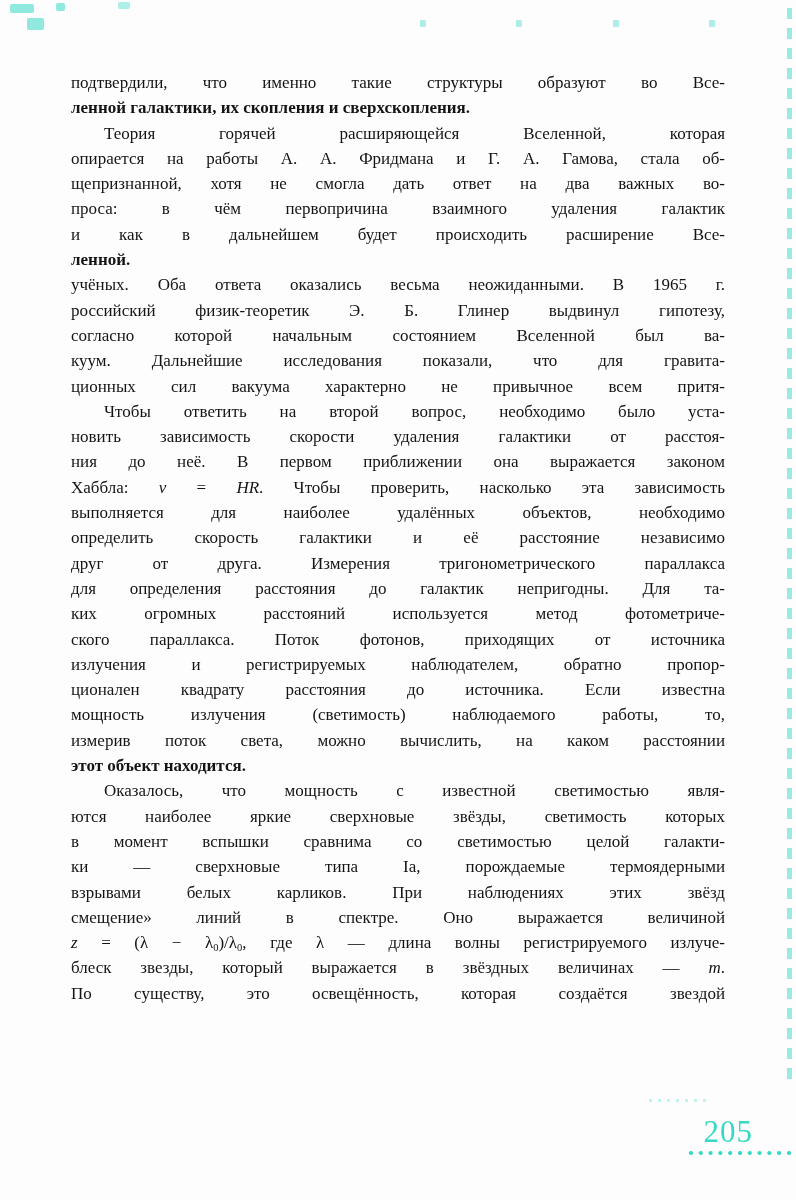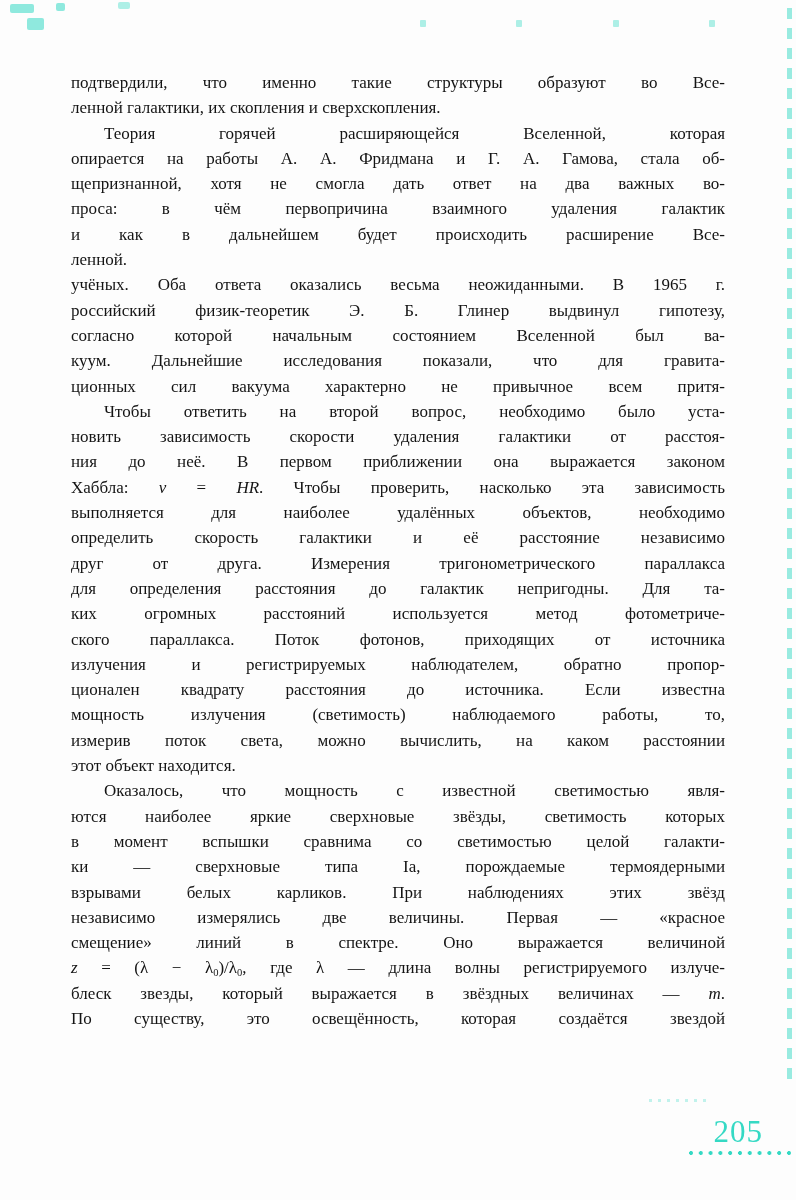--- a/index.html
+++ b/index.html
@@ -23,32 +23,32 @@
   }
   .line{
     font-size:17px;
     line-height:25.3px;
     text-align:justify;
     text-align-last:justify;
     white-space:normal;
     color:var(--text);
   }
   .line.indent{ text-indent:33px; }
-  .line.para-end{ text-align:left; text-align-last:left; }
+  .line.para-end{ text-align:left; text-align-last:left;font-weight:bold; }
   .line i{ font-style:italic; }
   .line sub{
     font-size:0.62em;
     vertical-align:baseline;
     position:relative; top:0.28em;
     line-height:0;
   }
   
   .page-number{
     position:absolute;
-    top:1114px; right:33px;
+    top:1114px; right:43px;
     font-size:31px;
     letter-spacing:1px;
     color:var(--accent);
   }
   .page-dotted-rule{
     position:absolute;
     top:1150px; left:688px; right:0;
     height:6px;
     background-image:radial-gradient(circle 2px at 3px 3px, var(--accent) 1.8px, rgba(0,0,0,0) 2.2px);
     background-size:9.8px 6px;
@@ -134,21 +134,20 @@
     <div class="line"><span>излучения и регистрируемых наблюдателем, обратно пропор-</span></div>
     <div class="line"><span>ционален квадрату расстояния до источника. Если известна</span></div>
     <div class="line"><span>мощность излучения (светимость) наблюдаемого работы, то,</span></div>
     <div class="line"><span>измерив поток света, можно вычислить, на каком расстоянии</span></div>
     <div class="line para-end"><span>этот объект находится.</span></div>
     <div class="line indent"><span>Оказалось, что мощность с известной светимостью явля-</span></div>
     <div class="line"><span>ются наиболее яркие сверхновые звёзды, светимость которых</span></div>
     <div class="line"><span>в момент вспышки сравнима со светимостью целой галакти-</span></div>
     <div class="line"><span>ки — сверхновые типа Ia, порождаемые термоядерными</span></div>
     <div class="line"><span>взрывами белых карликов. При наблюдениях этих звёзд</span></div>
-    <div class="line"><span>независимо измерялись две величины. Первая — «красное</span></div>
     <div class="line"><span>смещение» линий в спектре. Оно выражается величиной</span></div>
     <div class="line"><i>z</i><span> = (λ − λ</span><sub>0</sub><span>)/λ</span><sub>0</sub><span>, где λ — длина волны регистрируемого излуче-</span></div>
     <div class="line"><span>блеск звезды, который выражается в звёздных величинах — </span><i>m</i><span>.</span></div>
     <div class="line"><span>По существу, это освещённость, которая создаётся звездой</span></div>
   </div>
 
 <div class="faint-dotted-fragment"></div>
 <div class="page-number">205</div>
 <div class="page-dotted-rule"></div>
 

